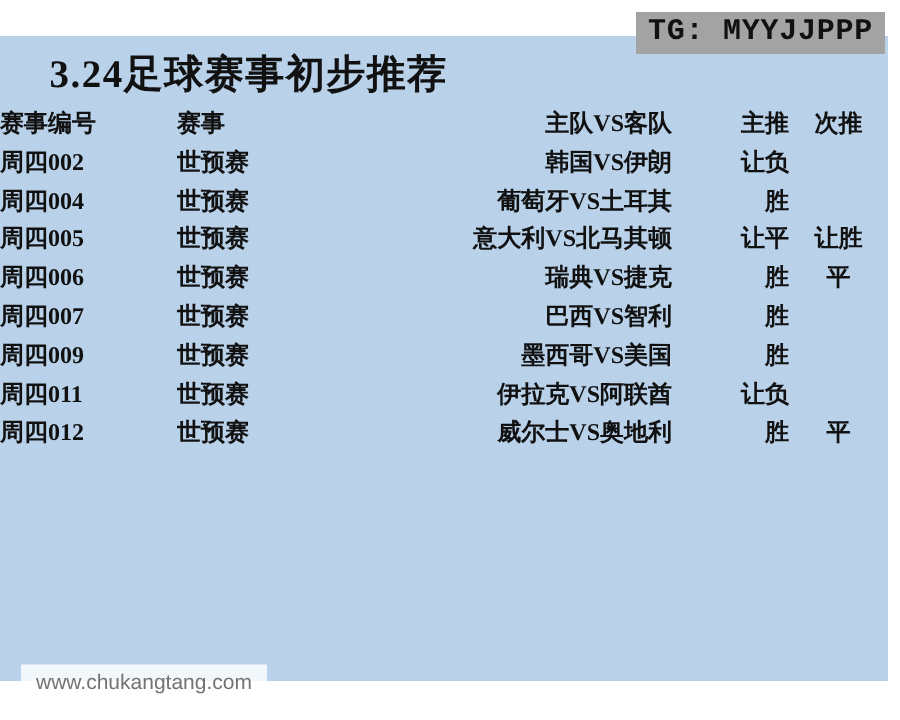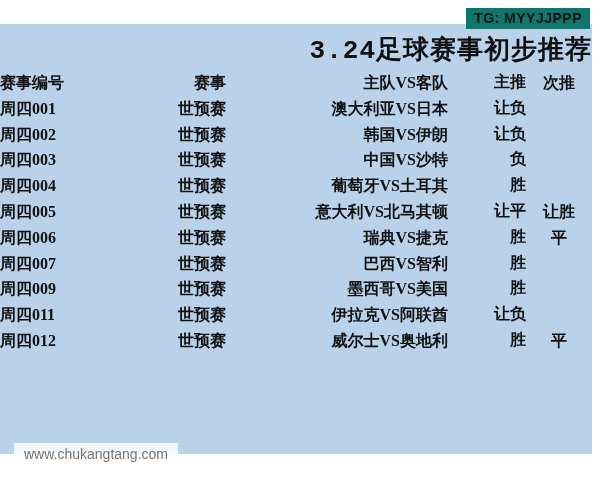--- a/index.html
+++ b/index.html
@@ -20,69 +20,69 @@
     left: 0; top: 0;
     width: 600px;
     height: 480px;
   }
 
   
   .tg-badge {
     position: absolute;
     top: 8px;
     right: 10px;
-    background: #0f766e;
+    background: #a3a3a3;
     color: #111111;
-    font-family: Liberation Sans, sans-serif;
-    font-size: 14px;
+    font-family: Liberation Mono, monospace;
+    font-size: 20px;
     font-weight: bold;
     padding: 2px 8px 3px 8px;
     letter-spacing: 0.5px;
     z-index: 5;
   }
 
   
   .panel {
     position: absolute;
     left: 0;
     top: 24px;
     width: 592px;
     height: 430px;
     background: #b9d2ea;
   }
 
   .title {
-    text-align: right;
+    text-align: left;
     font-size: 26px;
     font-weight: bold;
     color: #111111;
     letter-spacing: 1px;
     margin: 8px 0 4px 0;
-    font-family: Liberation Mono, monospace;
+    font-family: Liberation Serif, serif;
     padding-left: 33px;
   }
 
   table.fixtures {
     width: 100%;
     border-collapse: collapse;
     table-layout: fixed;
     font-size: 16px;
     font-weight: bold;
     color: #111111;
   }
 
   table.fixtures td, table.fixtures th {
     padding: 2px 0 3px 0;
     line-height: 1.3;
     font-weight: bold;
     white-space: nowrap;
   }
 
   .col-id    { width: 118px; text-align: left; }
-  .col-comp  { width: 108px; text-align: right; }
+  .col-comp  { width: 108px; text-align: left; }
   .col-match { width: 222px; text-align: right; }
   .col-main  { width: 78px;  text-align: right; font-family: Liberation Mono, monospace; }
   .col-alt   { width: 66px;  text-align: center; }
 
   thead th { font-size: 16px; }
 
   
   .site-watermark {
     position: absolute;
     left: 14px;
@@ -111,38 +111,24 @@
         <tr>
           <th class="col-id">赛事编号</th>
           <th class="col-comp">赛事</th>
           <th class="col-match">主队VS客队</th>
           <th class="col-main">主推</th>
           <th class="col-alt">次推</th>
         </tr>
       </thead>
       <tbody id="rows-body">
           <tr>
-            <td class="col-id">周四001</td>
-            <td class="col-comp">世预赛</td>
-            <td class="col-match">澳大利亚VS日本</td>
-            <td class="col-main">让负</td>
-            <td class="col-alt"></td>
-          </tr>
-          <tr>
             <td class="col-id">周四002</td>
             <td class="col-comp">世预赛</td>
             <td class="col-match">韩国VS伊朗</td>
             <td class="col-main">让负</td>
-            <td class="col-alt"></td>
-          </tr>
-          <tr>
-            <td class="col-id">周四003</td>
-            <td class="col-comp">世预赛</td>
-            <td class="col-match">中国VS沙特</td>
-            <td class="col-main">负</td>
             <td class="col-alt"></td>
           </tr>
           <tr>
             <td class="col-id">周四004</td>
             <td class="col-comp">世预赛</td>
             <td class="col-match">葡萄牙VS土耳其</td>
             <td class="col-main">胜</td>
             <td class="col-alt"></td>
           </tr>
           <tr>

